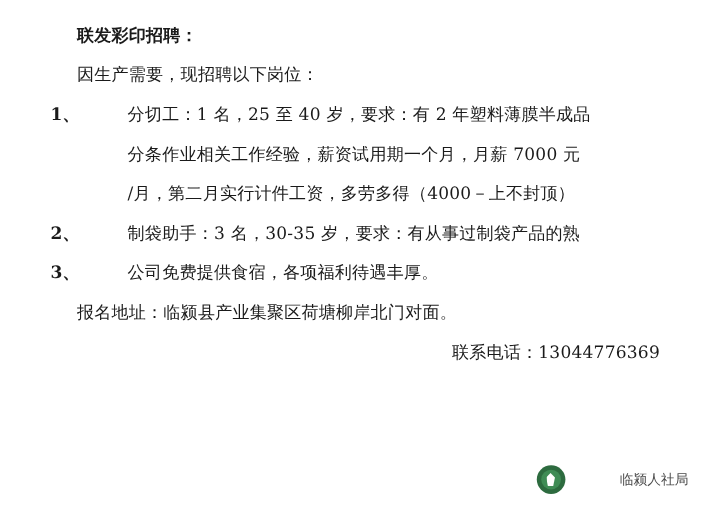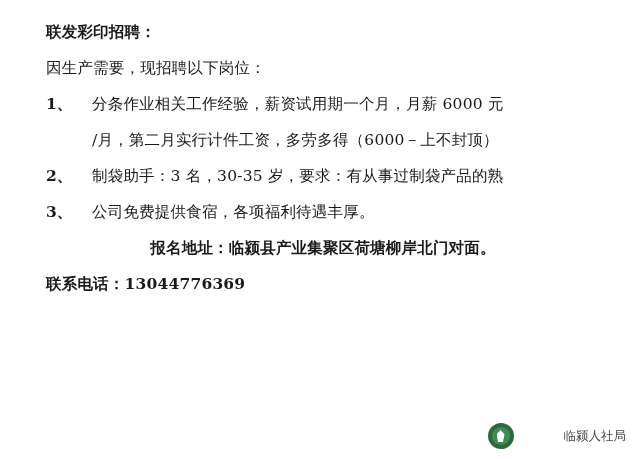--- a/index.html
+++ b/index.html
@@ -20,20 +20,21 @@
     width: 640px;
     height: 459px;
     box-sizing: border-box;
     padding: 14px 40px 0 46px;
   }
   .line {
     font-size: 15.5px;
     line-height: 36px;
     letter-spacing: 0.2px;
     white-space: nowrap;
+    margin-left: 24px;
   }
   .title {
     font-weight: bold;
   }
   .intro {
     font-weight: normal;
   }
   .item {
     display: flex;
     align-items: flex-start;
@@ -45,25 +46,25 @@
     line-height: 36px;
     font-size: 15.5px;
   }
   .item-body {
     flex: 1 1 auto;
   }
   .item-body .line {
     white-space: normal;
   }
   .contact-line {
-    font-weight: bold;
+    font-weight: normal;
+    text-align: right;
   }
   .addr-line {
-    font-weight: bold;
-    text-align: center;
+    font-weight: normal;
   }
   
   .footer-badge {
     position: absolute;
     right: 14px;
     bottom: 10px;
     display: flex;
     align-items: center;
     gap: 6px;
   }
@@ -109,22 +110,23 @@
 
 <div class="page">
 
   <div class="line title">联发彩印招聘：</div>
 
   <div class="line intro">因生产需要，现招聘以下岗位：</div>
 
   <div class="item">
     <div class="item-num">1、</div>
     <div class="item-body">
-      <div class="line">分条作业相关工作经验，薪资试用期一个月，月薪 6000 元</div>
-      <div class="line">/月，第二月实行计件工资，多劳多得（6000－上不封顶）</div>
+      <div class="line">分切工：1 名，25 至 40 岁，要求：有 2 年塑料薄膜半成品</div>
+      <div class="line">分条作业相关工作经验，薪资试用期一个月，月薪 7000 元</div>
+      <div class="line">/月，第二月实行计件工资，多劳多得（4000－上不封顶）</div>
     </div>
   </div>
 
   <div class="item">
     <div class="item-num">2、</div>
     <div class="item-body">
       <div class="line">制袋助手：3 名，30-35 岁，要求：有从事过制袋产品的熟</div>
     </div>
   </div>
 

